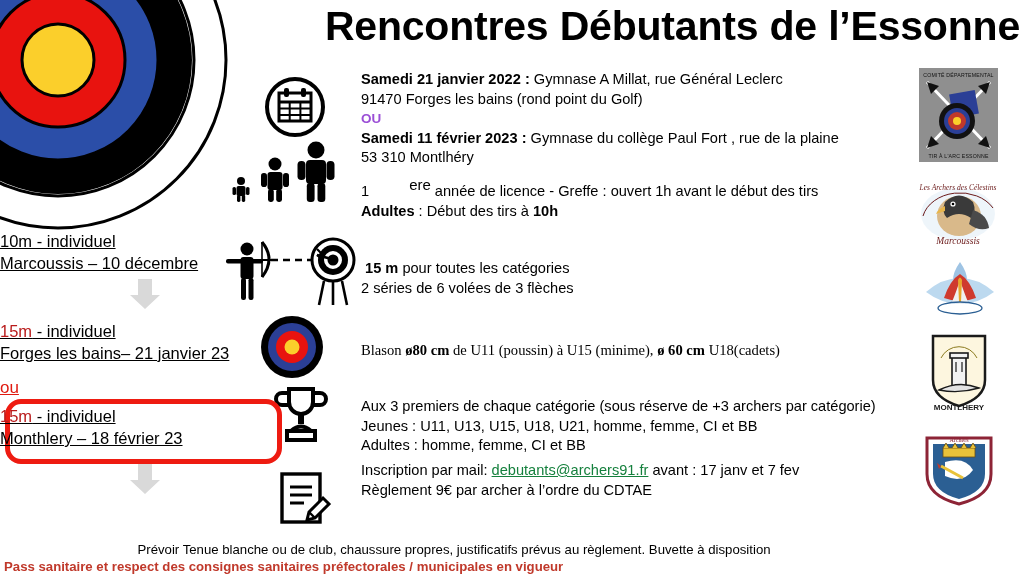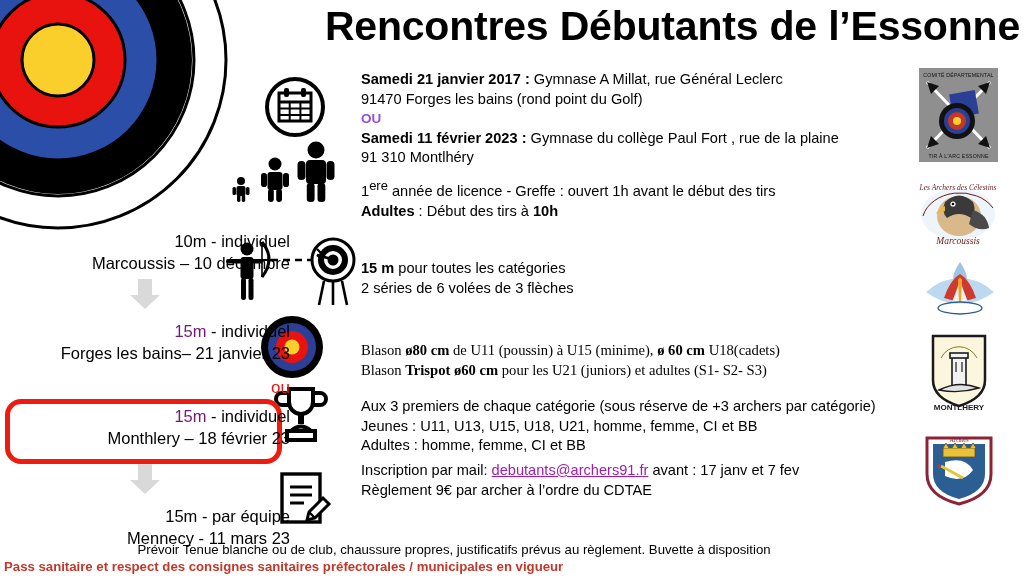--- a/index.html
+++ b/index.html
@@ -28,36 +28,36 @@
 
   
   .icon-col{position:absolute;left:222px;top:60px;width:140px;height:480px;}
   .ic{position:absolute;}
 
   
   .txt{position:absolute;font-size:14.6px;line-height:19.5px;white-space:nowrap;}
   .txt b{font-weight:bold;}
   .blk1{left:361px;top:70px;}
   .blk2{left:361px;top:182px;}
-  .blk3{left:361px;top:259px;}
+  .blk3{left:361px;top:259px;text-align:center;}
   .blk4{left:361px;top:341px;font-family:Liberation Serif, serif;}
   .blk5{left:361px;top:397px;}
   .blk6{left:361px;top:461px;}
   .ou-purple{color:#9b4fd6;font-weight:bold;font-size:13.5px;}
-  .mail{color:#a21caf;text-decoration:underline;}
-  sup.ere{font-size:13px;vertical-align:super;line-height:0;}
-
-  
-  .sched{position:absolute;left:0px;width:290px;text-align:right;font-size:16.5px;line-height:22px;white-space:nowrap;}
+  .mail{color:#15803d;text-decoration:underline;}
+  sup.ere{font-size:15px;vertical-align:super;line-height:0;margin-left:40px;}
+
+  
+  .sched{position:absolute;left:0px;width:290px;text-align:left;font-size:16.5px;line-height:22px;white-space:nowrap;text-decoration:underline;}
   .sc1{top:230px;}
   .sc2{top:320px;}
   .sc-ou{top:377px;color:#e01a10;font-size:17px;}
   .sc3{top:405px;}
   .sc4{top:505px;}
-  .purple{color:#701a75;}
+  .purple{color:#b91c1c;}
   .redbox{
     position:absolute;left:5px;top:399px;width:267px;height:55px;
     border:5px solid #ee1b11;border-radius:16px;background:#fff;
   }
   .arrow{position:absolute;width:34px;height:34px;}
 
   
   .foot1{
     position:absolute;left:0;top:541px;width:908px;text-align:center;
     font-size:13.2px;line-height:17px;white-space:nowrap;
@@ -176,28 +176,28 @@
       <line x1="14" y1="17" x2="36" y2="17" stroke="#000" stroke-width="3"></line>
       <line x1="14" y1="25" x2="36" y2="25" stroke="#000" stroke-width="3"></line>
       <line x1="14" y1="33" x2="28" y2="33" stroke="#000" stroke-width="3"></line>
       <path d="M33 42 L47 28 L53 34 L39 48 L31 50 z" fill="#fff" stroke="#000" stroke-width="3"></path>
       <line x1="33" y1="42" x2="39" y2="48" stroke="#000" stroke-width="2.4"></line>
     </svg>
   </div>
 
   <div class="txt blk1">
     <div>
-      <b>Samedi 21 janvier 2017 :</b><span> Gymnase A Millat, rue Général Leclerc</span>
+      <b>Samedi 21 janvier 2022 :</b><span> Gymnase A Millat, rue Général Leclerc</span>
     </div>
     <div>91470 Forges les bains (rond point du Golf)</div>
     <div class="ou-purple">OU</div>
     <div>
       <b>Samedi 11 février 2023 :</b><span> Gymnase du collège Paul Fort , rue de la plaine</span>
     </div>
-    <div> 91 310 Montlhéry</div>
+    <div> 53 310 Montlhéry</div>
   </div>
 
   <div class="txt blk2">
     <div>
       <span>1</span><sup class="ere">ere</sup><span> année de licence - Greffe : ouvert 1h avant le début des tirs</span>
     </div>
     <div>
       <b>Adultes</b><span> : Début des tirs à  </span><b>10h</b>
     </div>
   </div>
@@ -205,23 +205,20 @@
   <div class="txt blk3">
     <div>
       <b>15 m</b><span> pour toutes les catégories</span>
     </div>
     <div>2 séries de 6 volées de 3 flèches</div>
   </div>
 
   <div class="txt blk4">
     <div>
       <span>Blason </span><b>ø80 cm</b><span> de U11 (poussin) à U15 (minime), </span><b>ø 60 cm</b><span> U18(cadets)</span>
-    </div>
-    <div>
-      <span>Blason </span><b>Trispot ø60 cm</b><span> pour les U21 (juniors) et adultes (S1- S2- S3)</span>
     </div>
   </div>
 
   <div class="txt blk5">
     <div>Aux 3 premiers de chaque catégorie (sous réserve de +3 archers par catégorie)</div>
     <div>Jeunes : U11, U13, U15, U18, U21, homme, femme, CI et BB</div>
     <div> Adultes : homme, femme, CI et BB</div>
   </div>
 
   <div class="txt blk6">
@@ -254,24 +251,20 @@
     <div>
       <span class="purple">15m</span><span> - individuel</span>
     </div>
     <div>Monthlery – 18 février 23</div>
   </div>
 
   <svg class="arrow" style="left:128px;top:462px;" viewBox="0 0 34 34">
     <polygon points="10,2 24,2 24,18 32,18 17,32 2,18 10,18" fill="#d9d9d9"></polygon>
   </svg>
 
-  <div class="sched sc4">
-    <div>15m - par équipe</div>
-    <div>Mennecy - 11 mars 23</div>
-  </div>
 
   <div class="foot1">Prévoir Tenue blanche ou de club, chaussure propres, justificatifs prévus au règlement. Buvette à disposition</div>
   <div class="foot2">Pass sanitaire et respect des consignes sanitaires préfectorales / municipales en vigueur</div>
 
   <svg class="logo" style="left:911px;top:66px;" width="95" height="100" viewBox="0 0 95 100">
     <rect x="8" y="2" width="79" height="94" fill="#8f8f8f"></rect>
     <line x1="16" y1="16" x2="79" y2="82" stroke="#fff" stroke-width="3"></line>
     <line x1="79" y1="16" x2="16" y2="82" stroke="#fff" stroke-width="3"></line>
     <path d="M16 16 L28 20 L20 28 z" fill="#111"></path>
     <path d="M79 82 L67 78 L75 70 z" fill="#111"></path>

